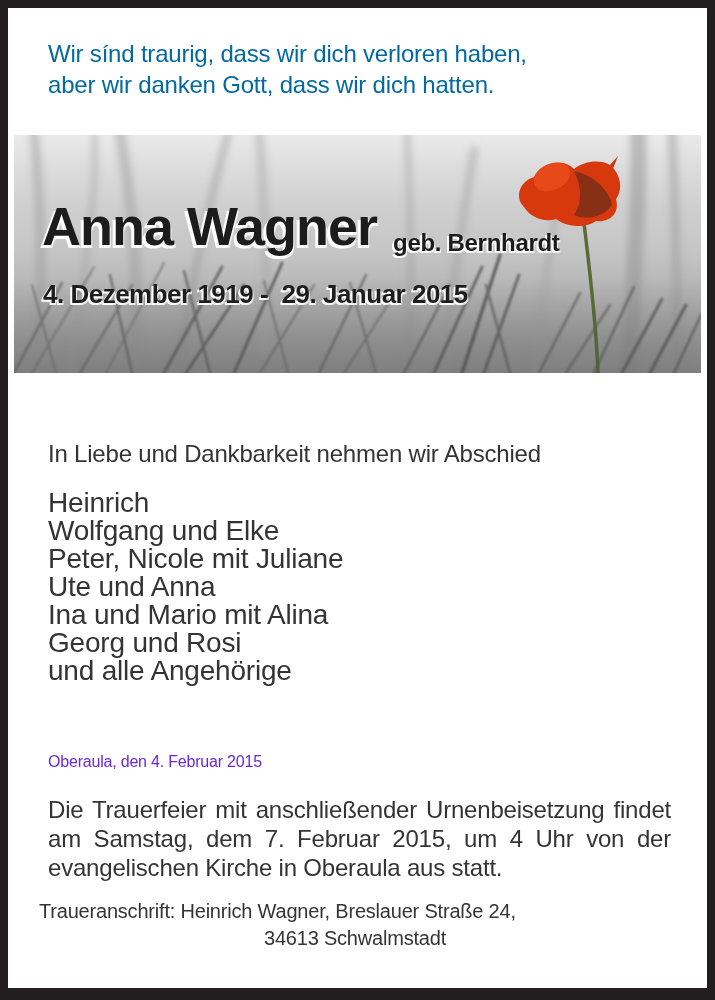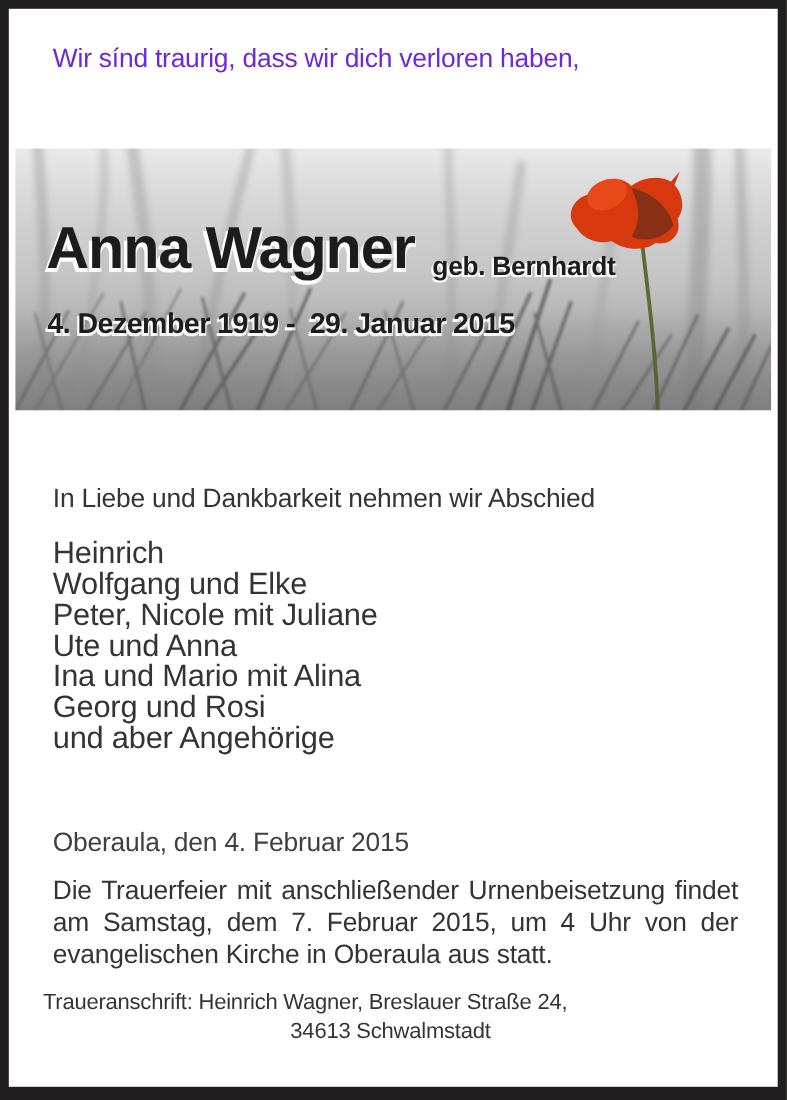--- a/index.html
+++ b/index.html
@@ -21,21 +21,21 @@
     position: absolute;
     left: 8px; top: 8px;
     width: 699px; height: 980px;
     background: #ffffff;
   }
   .quote {
     position: absolute;
     left: 40px; top: 30px;
     font-size: 24px;
     line-height: 31px;
-    color: #6d28d9;
+    color: #0369a1;
     letter-spacing: -0.2px;
     white-space: nowrap;
   }
   
   .banner {
     position: absolute;
     left: 6px; top: 127px;
     width: 687px; height: 238px;
     overflow: hidden;
     background: linear-gradient(180deg,
@@ -99,22 +99,22 @@
     position: absolute;
     left: 40px; top: 481px;
     font-size: 28px;
     line-height: 28px;
     color: #343434;
     letter-spacing: -0.2px;
   }
   .place-date {
     position: absolute;
     left: 40px; top: 745px;
-    font-size: 24px;
-    color: #404040;
+    font-size: 16px;
+    color: #6d28d9;
     letter-spacing: -0.2px;
     white-space: nowrap;
   }
   .funeral {
     position: absolute;
     left: 40px; top: 787px;
     width: 623px;
     font-size: 24px;
     line-height: 29px;
     color: #343434;
@@ -133,20 +133,21 @@
   .address .addr-line2 { text-align: center; }
 </style>
 </head>
 <body>
 
 <div class="frame">
   <div class="card">
 
     <div class="quote">
       <div>Wir sínd traurig, dass wir dich verloren haben,</div>
+      <div>aber wir danken Gott, dass wir dich hatten.</div>
     </div>
 
     <div class="banner">
       <svg class="scene" viewBox="0 0 687 238" preserveAspectRatio="none">
         <defs>
           <filter id="blurSoft" x="-20%" y="-20%" width="140%" height="140%">
               <feGaussianBlur stdDeviation="3.5"></feGaussianBlur>
             </filter>
           <filter id="blurMid" x="-20%" y="-20%" width="140%" height="140%">
               <feGaussianBlur stdDeviation="1.3"></feGaussianBlur>
@@ -218,21 +219,21 @@
 
     <div class="farewell">In Liebe und Dankbarkeit nehmen wir Abschied</div>
 
     <div class="mourners">
       <div>Heinrich</div>
       <div>Wolfgang und Elke</div>
       <div>Peter, Nicole mit Juliane</div>
       <div>Ute und Anna</div>
       <div>Ina und Mario mit Alina</div>
       <div>Georg und Rosi</div>
-      <div>und aber Angehörige</div>
+      <div>und alle Angehörige</div>
     </div>
 
     <div class="place-date">Oberaula, den 4. Februar 2015</div>
 
     <div class="funeral">Die Trauerfeier mit anschließender Urnenbeisetzung findet am Samstag, dem 7. Februar 2015, um 4 Uhr von der evangelischen Kirche in Oberaula aus statt.</div>
 
     <div class="address">
       <div class="addr-line1">Traueranschrift: Heinrich Wagner, Breslauer Straße 24,</div>
       <div class="addr-line2">34613 Schwalmstadt</div>
     </div>

